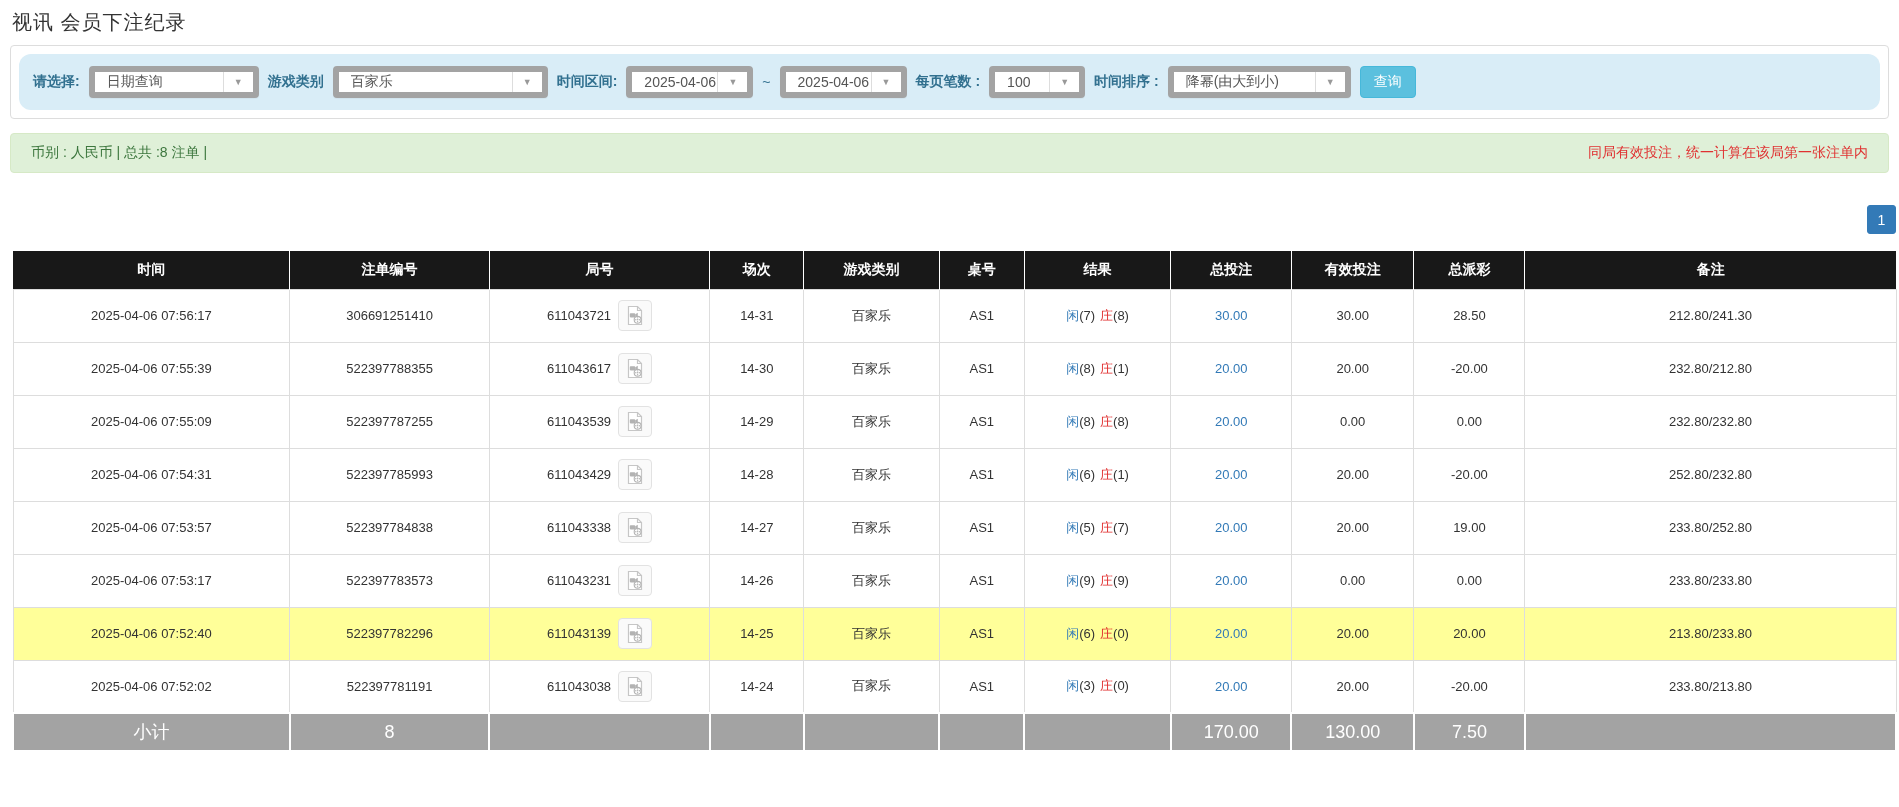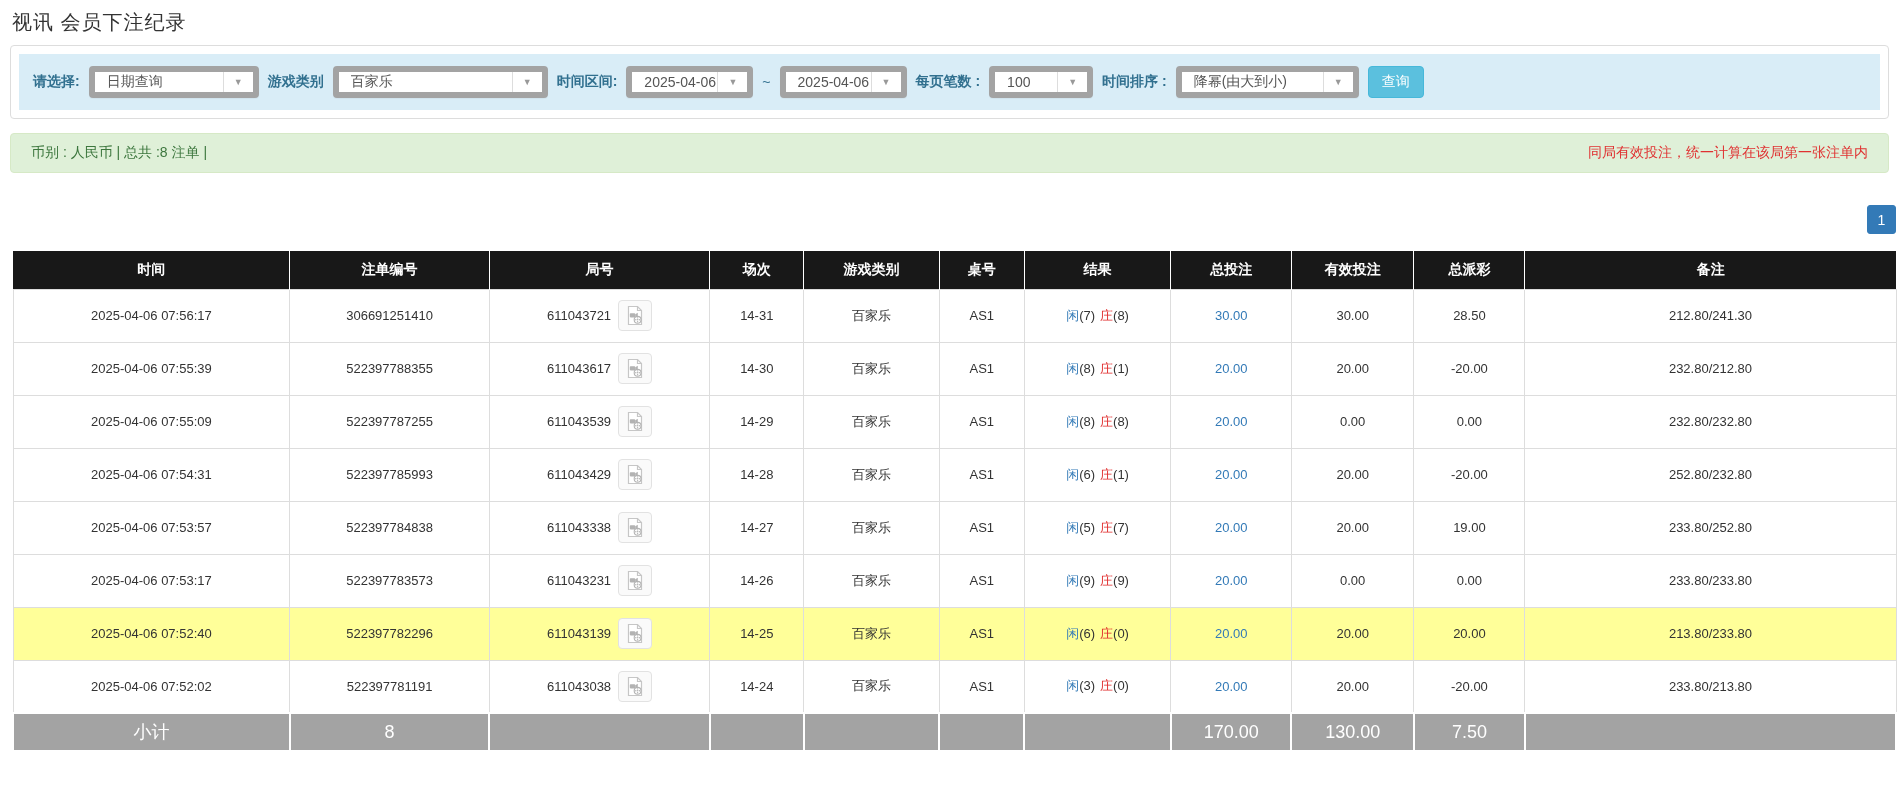--- a/index.html
+++ b/index.html
@@ -12,39 +12,39 @@
   .page-title {
     font-size: 20px; font-weight: 400; color: #333;
     margin: 9px 0 9px 12px; letter-spacing: 1px;
   }
   
   .filter-panel {
     margin: 0 10px; border: 1px solid #ddd; border-radius: 4px;
     background: #fff; padding: 8px;
   }
   .filter-bar {
-    background: #d9edf7; border-radius: 0; padding: 12px 14px;
+    background: #d9edf7; border-radius: 12px; padding: 12px 14px;
     display: flex; align-items: center; gap: 9px;
   }
   .flabel { color: #31708f; font-weight: bold; font-size: 14px; white-space: nowrap; }
   .select {
     background: #fff; border: 6px solid #a3a3a3; border-radius: 4px;
     height: 32px; display: flex; align-items: stretch; cursor: pointer;
     box-shadow: 0 1px 1px rgba(0,0,0,.04);
   }
   .select .sel-text {
     padding: 0 12px; font-size: 14px; color: #555; flex: 1;
     display: flex; align-items: center; white-space: nowrap; overflow: hidden;
   }
   .select .caret-seg {
     width: 30px; border-left: 1px solid #ddd; display: flex;
     align-items: center; justify-content: center; color: #999; font-size: 9px;
   }
   .w-query { width: 170px; } .w-game { width: 215px; }
-  .w-date  { width: 127px; } .w-size { width: 104px; } .w-sort { width: 183px; }
+  .w-date  { width: 127px; } .w-size { width: 96px; } .w-sort { width: 183px; }
   .tilde { color: #31708f; font-size: 14px; }
   .search-btn {
     background: #5bc0de; border: 1px solid #46b8da; color: #fff;
     height: 32px; padding: 0 13px; border-radius: 4px; font-size: 14px;
     cursor: pointer; font-family: inherit;
   }
   
   .summary-bar {
     margin: 14px 10px 0; background: #dff0d8; border: 1px solid #d6e9c6;
     border-radius: 4px; height: 40px; display: flex; align-items: center;

